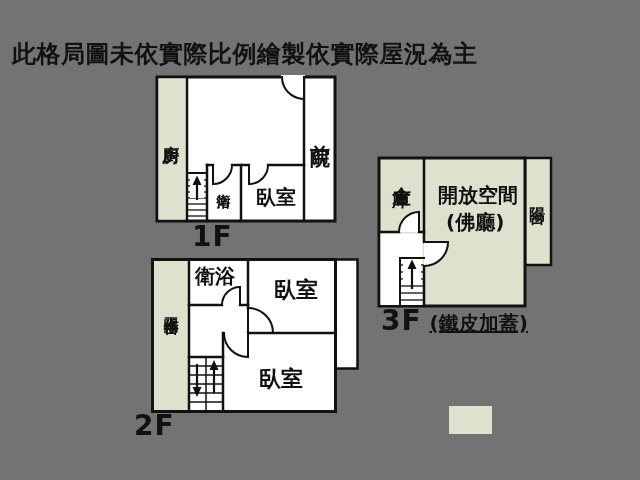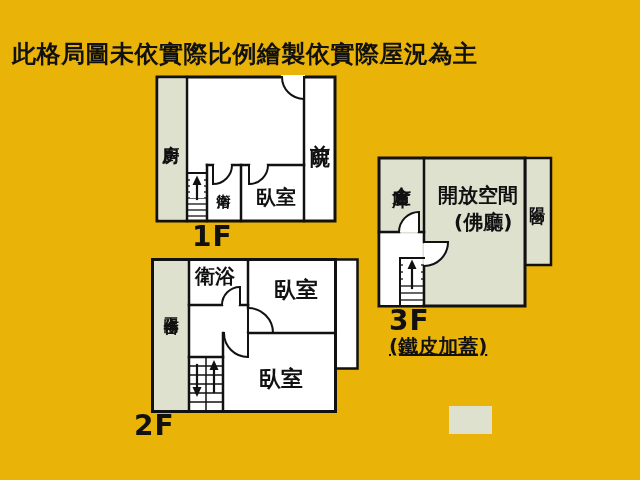--- a/index.html
+++ b/index.html
@@ -1,24 +1,24 @@
 <!DOCTYPE html>
 <html><head>
 <meta charset="utf-8">
 <style>
   html,body{margin:0;padding:0;background:#fff;}
-  #stage{position:relative;width:640px;height:480px;background:#eab308;overflow:hidden;
+  #stage{position:relative;width:640px;height:480px;background:#737373;overflow:hidden;
          font-family:"DejaVu Sans","Liberation Sans",sans-serif;}
   #plan-svg{position:absolute;left:0;top:0;}
   .label{position:absolute;font-weight:700;color:#111;line-height:1.08;white-space:nowrap;}
   .vtext{writing-mode:vertical-rl;text-orientation:upright;letter-spacing:1px;}
   .title{font-size:24px;letter-spacing:0.5px;}
   .floor-tag{font-size:28px;letter-spacing:1px;}
   .floor-note{font-size:20px;margin-left:8px;text-decoration:underline;}
-  .f3row{display:flex;align-items:baseline;flex-direction:column;}
+  .f3row{display:flex;align-items:baseline;}
   .legend-swatch{position:absolute;left:449px;top:406px;width:43px;height:28px;background:#dde1ce;}
   .legend-text{left:502px;top:406px;font-size:21px;}
 </style>
 </head>
 <body>
 
 <div id="stage">
 
   <svg id="plan-svg" width="640" height="480" viewBox="0 0 640 480">
 
@@ -156,21 +156,21 @@
   <div class="label floor-tag" style="left:156px;top:222px;margin-left:36px;">1F</div>
 
   <div class="label vtext" style="left:163px;top:305px;font-size:15px;">工作陽台</div>
   <div class="label" style="left:195px;top:266px;font-size:20px;">衛浴</div>
   <div class="label" style="left:274px;top:278px;font-size:22px;">臥室</div>
   <div class="label" style="left:259px;top:367px;font-size:22px;">臥室</div>
   <div class="label floor-tag" style="left:134px;top:411px;">2F</div>
 
   <div class="label vtext" style="left:392px;top:172px;font-size:19px;">倉庫</div>
   <div class="label" style="left:438px;top:185px;font-size:20px;">開放空間</div>
-  <div class="label" style="left:446px;top:212px;font-size:20px;margin-left:8px;">(佛廳)</div>
+  <div class="label" style="left:446px;top:212px;font-size:20px;">(佛廳)</div>
   <div class="label vtext" style="left:529px;top:195px;font-size:16px;">陽台</div>
   <div class="label f3row" style="left:381px;top:306px;">
     <span class="floor-tag">3F</span>
     <span class="floor-note">(鐵皮加蓋)</span>
   </div>
 
   <div class="legend-swatch"></div>
 
 </div>
 

